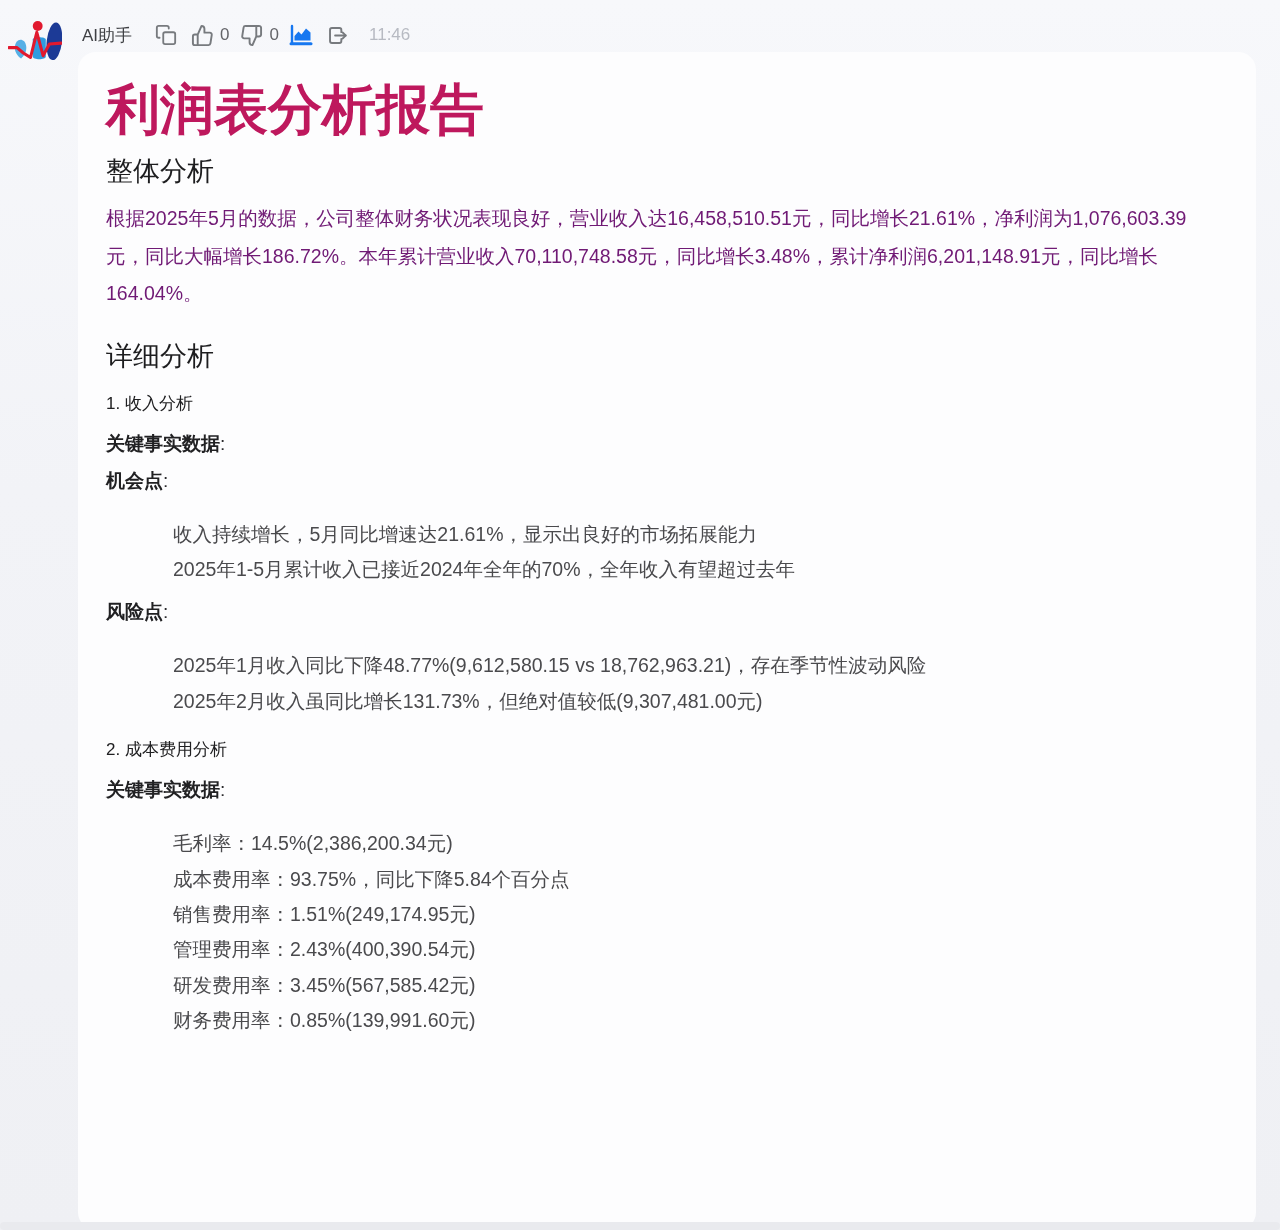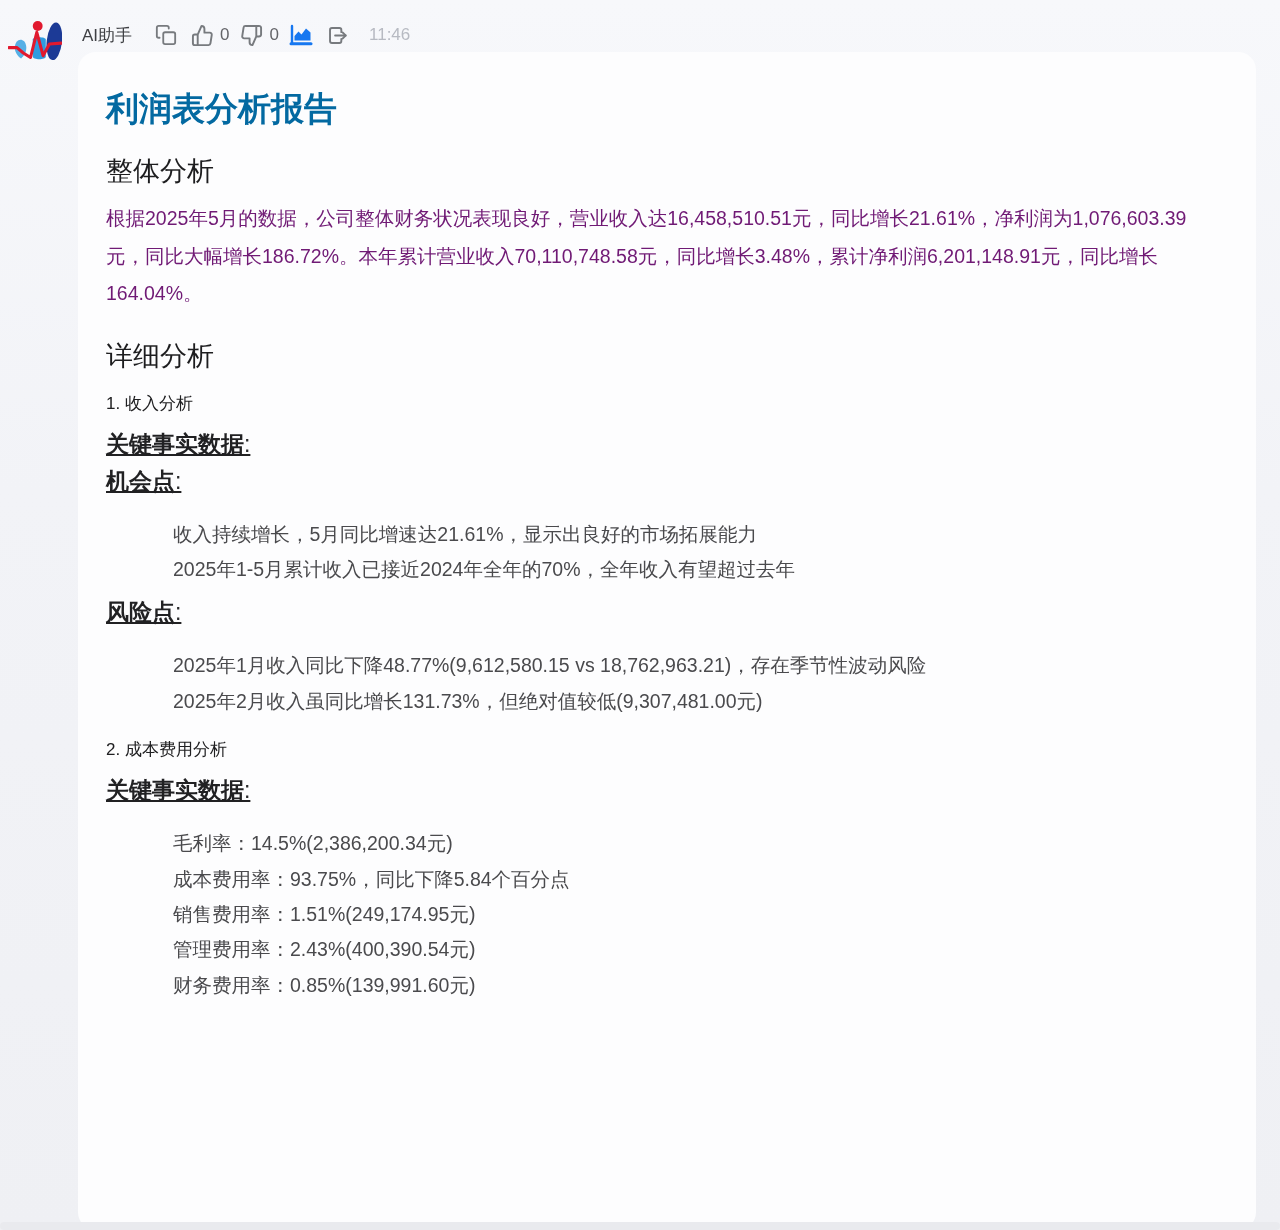--- a/index.html
+++ b/index.html
@@ -30,35 +30,35 @@
   .count { font-size:17px; color:#646569; margin:0 4px 0 0; }
   .msg-time { margin-left:14px; font-size:17px; color:#b7bac2; }
 
   
   .msg-card {
     position:absolute; left:78px; top:52px; width:1178px; height:1178px;
     background:#fdfdfe; border-radius:18px;
     padding:32px 30px 0 28px;
   }
   .msg-card h1 {
-    margin:0; font-size:33px; line-height:50px; font-weight:700; color:#0369a1;
+    margin:0; font-size:54px; line-height:50px; font-weight:700; color:#be185d;
   }
   .msg-card h2 {
     margin:20px 0 0; font-size:27px; line-height:34px; font-weight:500; color:#1d1d1f;
   }
   .lead-paragraph {
     margin:12px 0 0; width:1118px;
     font-size:19.5px; line-height:37.5px; color:#701a75;
   }
   .msg-card h2.detail-heading { margin-top:26px; }
   .msg-card h3 {
     margin:16px 0 0; font-size:17px; line-height:30px; font-weight:500; color:#202022;
   }
   .fact-label {
-    margin:13px 0 0; font-size:23px; line-height:24px; color:#212123;text-decoration:underline;
+    margin:13px 0 0; font-size:19px; line-height:24px; color:#212123;
   }
   .fact-label strong { font-weight:700; }
   .fact-label .colon { font-weight:400; color:#2a2a2c; }
   .fact-list {
     list-style:none; margin:24px 0 0; padding:0 0 0 67px;
     font-size:19.5px; color:#4a4a4d;
   }
   .fact-list li { line-height:35.4px; }
 
   
@@ -158,18 +158,19 @@
 
   <section>
     <h3>2. 成本费用分析</h3>
 
     <p class="fact-label"><strong>关键事实数据</strong><span class="colon">:</span></p>
     <ul class="fact-list">
       <li>毛利率：14.5%(2,386,200.34元)</li>
       <li>成本费用率：93.75%，同比下降5.84个百分点</li>
       <li>销售费用率：1.51%(249,174.95元)</li>
       <li>管理费用率：2.43%(400,390.54元)</li>
+      <li>研发费用率：3.45%(567,585.42元)</li>
       <li>财务费用率：0.85%(139,991.60元)</li>
     </ul>
   </section>
 </main>
 
 <div class="bottom-strip"></div>
 
 </body></html>

